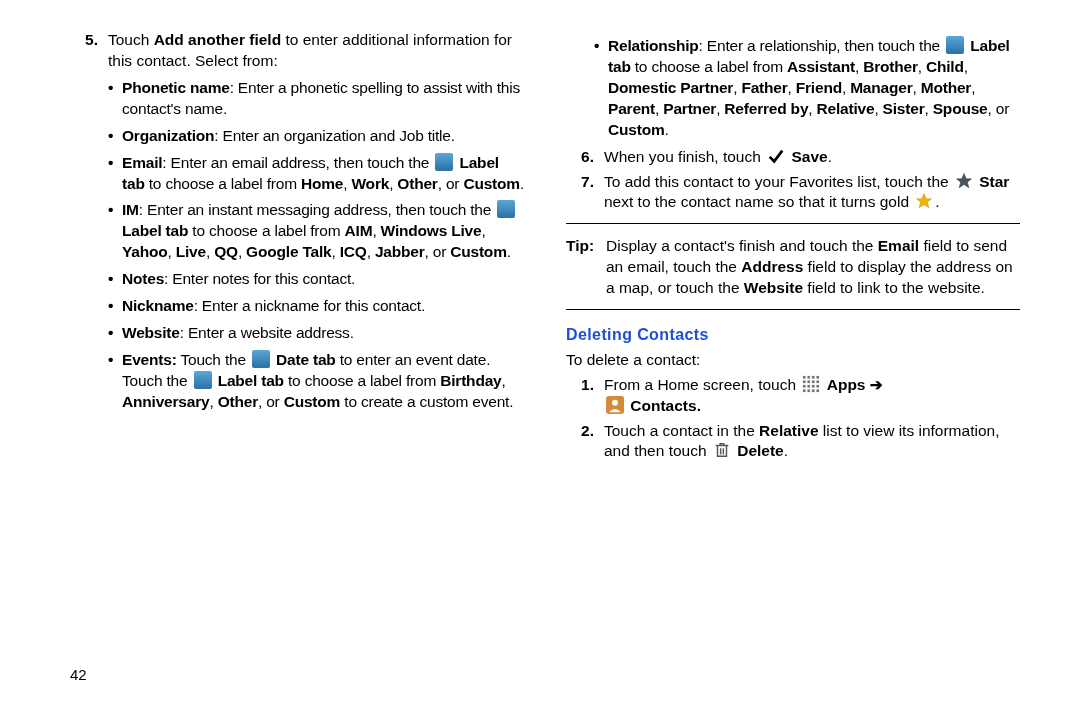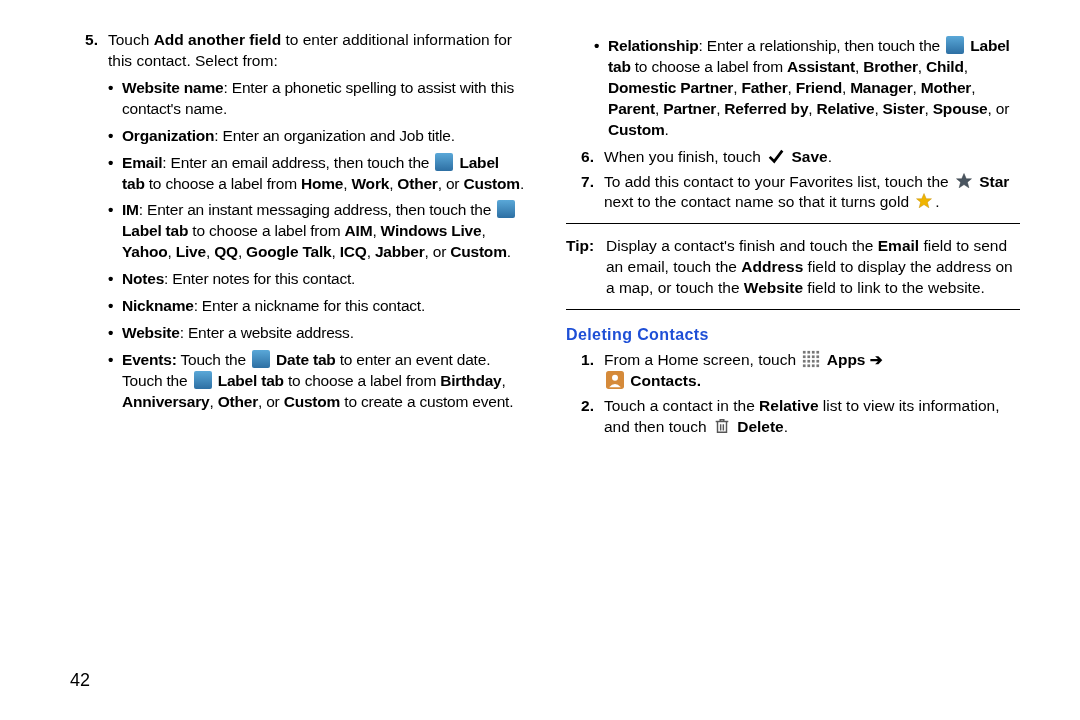--- a/index.html
+++ b/index.html
@@ -87,22 +87,22 @@
     margin: 0 2px;
   }
   .sq-blue {
     background: linear-gradient(180deg,#5aa8d8 0%, #2d6fa3 100%);
     border-radius: 2px;
   }
   svg { display: block; }
   .pagenum {
     position: absolute;
     left: 70px;
-    bottom: 28px;
-    font-size: 18px;
+    bottom: 35px;
+    font-size: 15px;
   }
   .sect-title {
     margin-top: 14px;
     margin-bottom: 4px;
     font-size: 16px;
   }
   .plain { margin: 4px 0 4px 0; }
   .arrow { font-weight: 700; }
 </style>
 </head>
@@ -111,21 +111,21 @@
 <div class="page">
 
   <div class="col">
     <ol class="steps">
       <li>
         <span class="num">5.</span>
         <span class="body">
           <span>Touch </span><span class="b">Add another field</span><span> to enter additional information for this contact. Select from:</span>
 
           <ul class="bullets">
-            <li><span class="b">Website name</span><span>: Enter a phonetic spelling to assist with this contact's name.</span></li>
+            <li><span class="b">Phonetic name</span><span>: Enter a phonetic spelling to assist with this contact's name.</span></li>
 
             <li><span class="b">Organization</span><span>: Enter an organization and Job title.</span></li>
 
             <li>
               <span class="b">Email</span><span>: Enter an email address, then touch the </span><span class="icn sq-blue"></span><span class="b"> Label tab</span><span> to choose a label from </span><span class="b">Home</span>, <span class="b">Work</span>, <span class="b">Other</span>, or <span class="b">Custom</span><span>.</span>
             </li>
 
             <li>
               <span class="b">IM</span><span>: Enter an instant messaging address, then touch the </span><span class="icn sq-blue"></span>
               <span class="b">Label tab</span><span> to choose a label from </span><span class="b">AIM</span>, <span class="b">Windows Live</span>, <span class="b">Yahoo</span>, <span class="b">Live</span>, <span class="b">QQ</span>, <span class="b">Google Talk</span>, <span class="b">ICQ</span>, <span class="b">Jabber</span>, or <span class="b">Custom</span><span>.</span>
@@ -187,20 +187,21 @@
     <div class="tip">
       <span class="lbl">Tip:</span>
       <span class="txt">
         <span>Display a contact's finish and touch the </span><span class="b">Email</span><span> field to send an email, touch the </span><span class="b">Address</span><span> field to display the address on a map, or touch the </span><span class="b">Website</span><span> field to link to the website.</span>
       </span>
     </div>
 
     <hr class="hr">
 
     <div class="bi sect-title">Deleting Contacts</div>
+    <div class="plain">To delete a contact:</div>
 
     <ol class="steps">
       <li>
         <span class="num">1.</span>
         <span class="body">
           <span>From a Home screen, touch </span><span class="icn">
               <svg viewBox="0 0 20 20" width="18" height="18">
                 <g fill="#777">
             <rect x="1" y="1" width="3" height="3"></rect>
                   <rect x="6" y="1" width="3" height="3"></rect>

